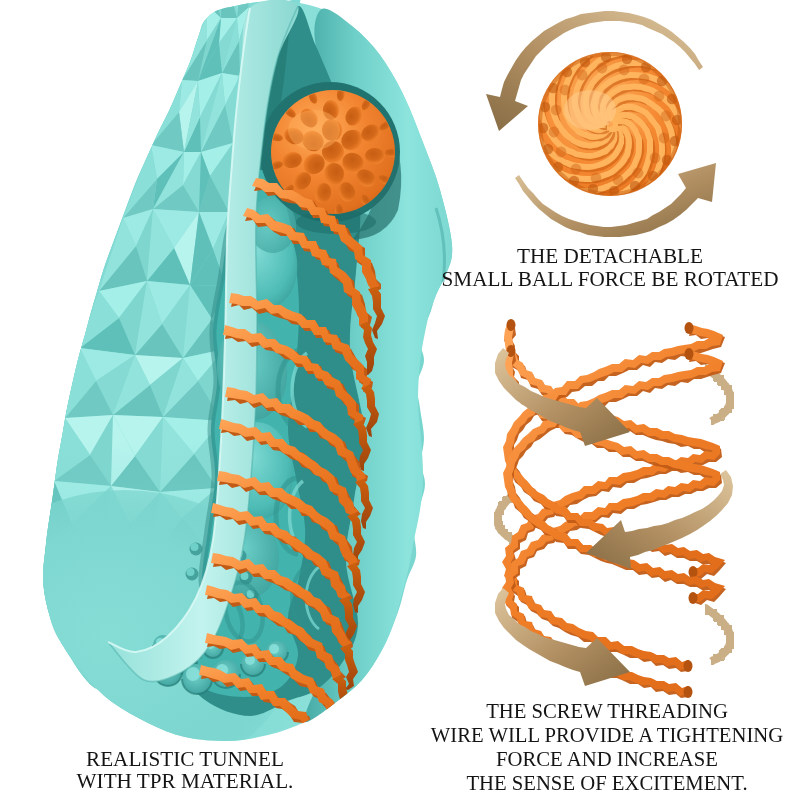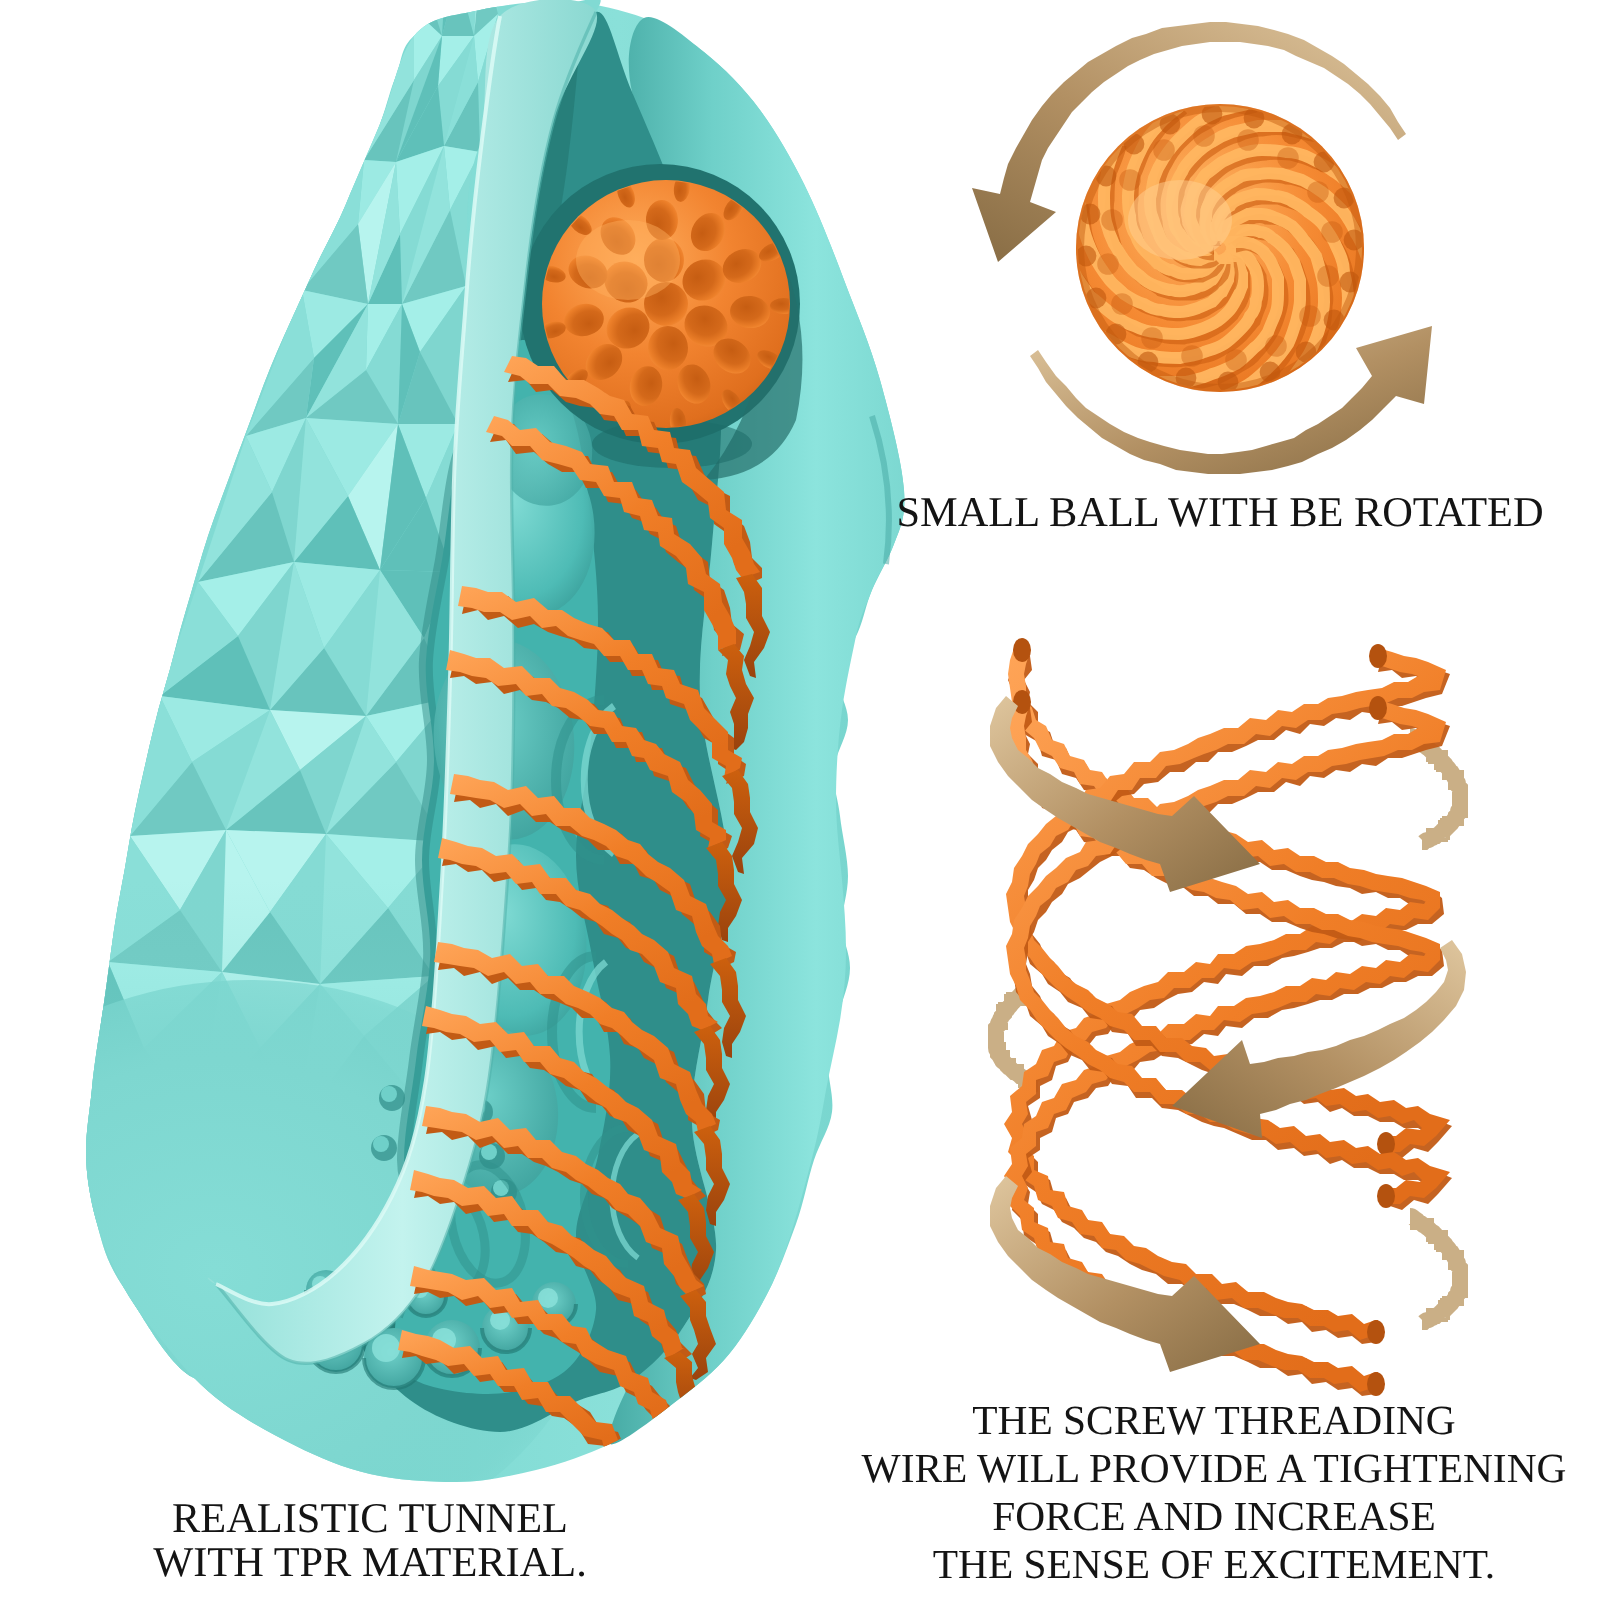--- a/index.html
+++ b/index.html
@@ -496,21 +496,22 @@
         </g>
         <g>
           <path d="M 503,348 L 498,354 L 495,363 L 495,373 L 499,381 L 504,388 L 510,394 L 516,400 L 523,405 L 529,409 L 536,413 L 543,417 L 550,421 L 558,424 L 565,427 L 573,430 L 580,432 L 585,446 L 630,432 L 597,398 L 586,408 L 579,407 L 572,405 L 565,403 L 558,401 L 551,399 L 544,397 L 538,394 L 531,391 L 525,387 L 519,384 L 514,379 L 509,375 L 506,369 L 505,364 L 506,359 L 509,353 Z" fill="url(#gBronzeTL)"></path>
           <path d="M 720,474 L 723,480 L 724,485 L 722,491 L 718,496 L 713,501 L 708,505 L 702,509 L 695,512 L 689,515 L 682,518 L 675,520 L 668,523 L 661,525 L 654,526 L 647,528 L 639,529 L 632,531 L 625,532 L 621,520 L 586,553 L 631,569 L 630,557 L 638,555 L 645,552 L 653,550 L 660,547 L 668,544 L 675,541 L 682,538 L 690,534 L 697,530 L 703,526 L 710,521 L 716,516 L 722,510 L 728,503 L 732,495 L 733,486 L 731,477 L 726,470 Z" fill="url(#gBronzeTR)"></path>
           <path d="M 503,588 L 498,594 L 495,603 L 495,613 L 499,621 L 504,628 L 510,634 L 516,640 L 523,645 L 529,649 L 536,653 L 543,657 L 550,661 L 558,664 L 565,667 L 573,670 L 580,672 L 585,686 L 630,672 L 597,638 L 586,648 L 579,647 L 572,645 L 565,643 L 558,641 L 551,639 L 544,637 L 538,634 L 531,631 L 525,627 L 519,624 L 514,619 L 509,615 L 506,609 L 505,604 L 506,599 L 509,593 Z" fill="url(#gBronzeTL)"></path>
         </g>
       </g>
   </svg>
 
   <div class="caption" id="cap-ball">
-    <div>SMALL BALL WITH BE ROTATED</div>
+    <div>THE DETACHABLE</div>
+    <div>SMALL BALL FORCE BE ROTATED</div>
   </div>
   <div class="caption" id="cap-screw">
     <div>THE SCREW THREADING</div>
     <div>WIRE WILL PROVIDE A TIGHTENING</div>
     <div>FORCE AND INCREASE</div>
     <div>THE SENSE OF EXCITEMENT.</div>
   </div>
   <div class="caption" id="cap-tunnel">
     <div>REALISTIC TUNNEL</div>
     <div>WITH TPR MATERIAL.</div>

